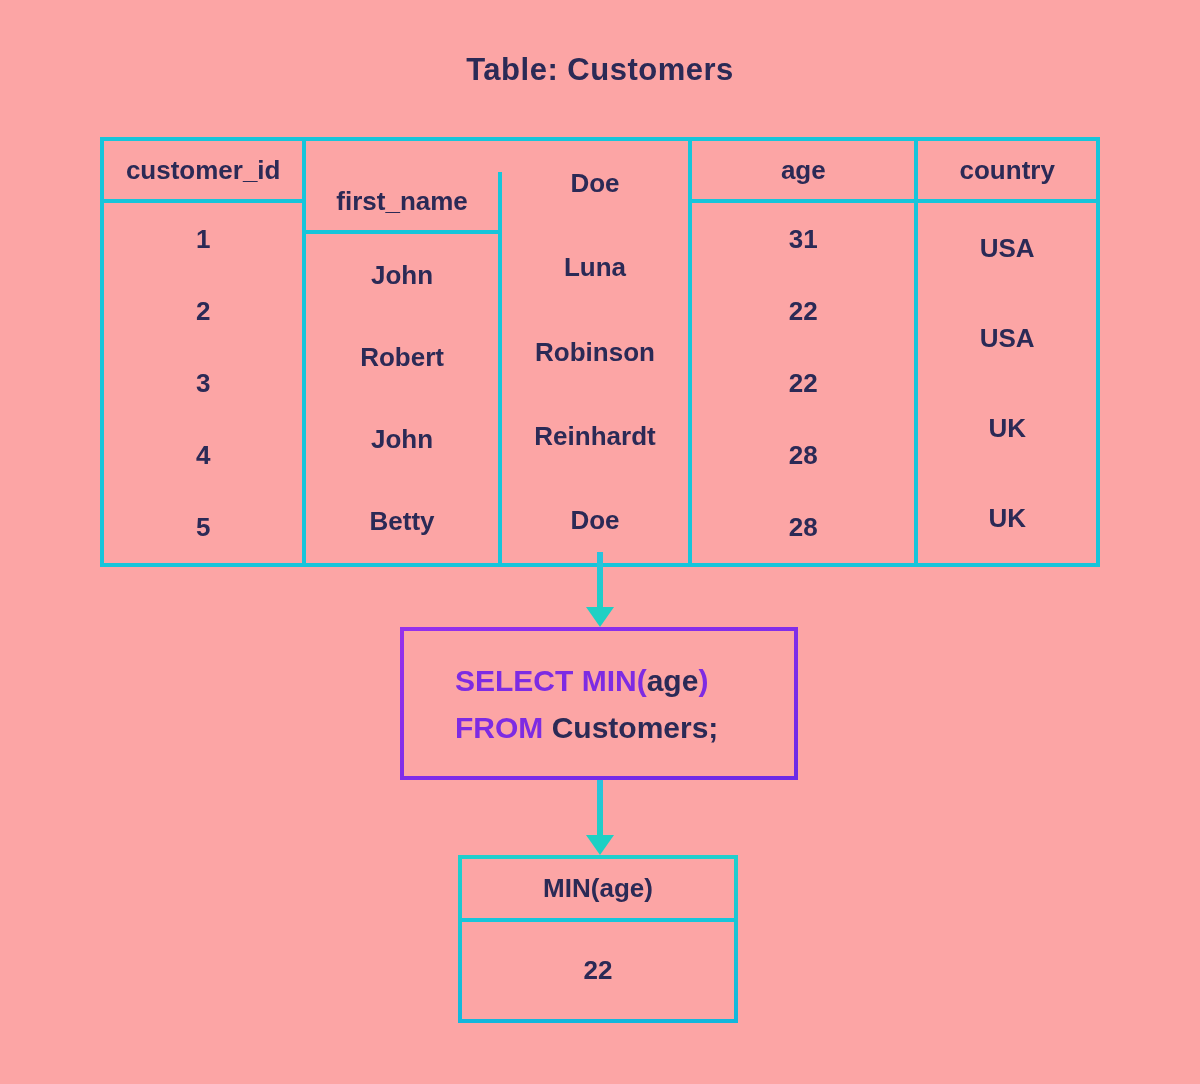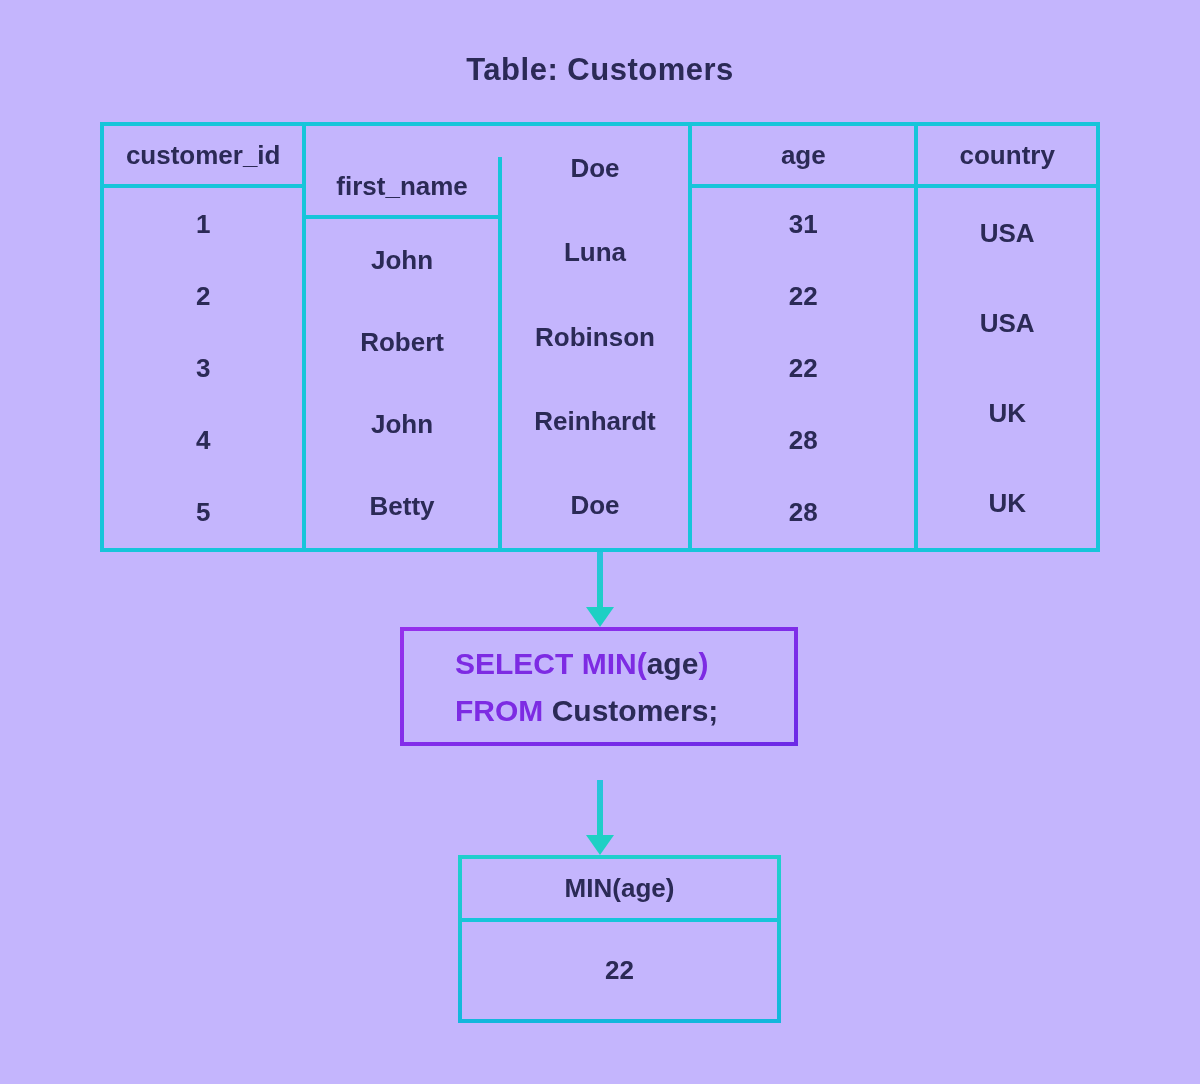--- a/index.html
+++ b/index.html
@@ -1,25 +1,25 @@
 <!DOCTYPE html>
 <html><head>
 <meta charset="utf-8">
 <style>
   html,body{margin:0;padding:0;background:#ffffff;}
   .canvas{
-    position:relative;width:1200px;height:1084px;background:#c4b5fd;
+    position:relative;width:1200px;height:1084px;background:#fca5a5;
     font-family:"Liberation Sans",sans-serif;font-weight:700;color:#2b2a56;
     overflow:hidden;
   }
   
   .title{position:absolute;left:0;top:52px;width:100%;text-align:center;font-size:31px;letter-spacing:.5px;}
   
   .ctable{
-    position:absolute;left:100px;top:122px;width:1000px;height:430px;
+    position:absolute;left:100px;top:137px;width:1000px;height:430px;
     box-sizing:border-box;border:4px solid #17c5da;display:flex;
   }
   .col{display:flex;flex-direction:column;box-sizing:border-box;}
   .col:not(:last-child){border-right:4px solid #17c5da;}
   .col-0{width:20.4%;}
   .col-1{width:19.7%;margin-top:31px;}
   .col-2{width:19.2%;}
   .col-3{width:22.8%;}
   .col-4{flex:1;}
   .hd{
@@ -32,30 +32,30 @@
   .arrow .shaft{width:6px;flex:1;background:linear-gradient(180deg,#2ac2de,#1ed0c4);}
   .arrow .head{
     width:0;height:0;flex:0 0 auto;
     border-left:14px solid transparent;border-right:14px solid transparent;
     border-top:20px solid #1ed0c4;
   }
   #arrow-1{left:586px;top:552px;height:75px;}
   #arrow-2{left:586px;top:780px;height:75px;}
   
   .qbox{
-    position:absolute;left:400px;top:627px;width:398px;height:119px;box-sizing:border-box;
+    position:absolute;left:400px;top:627px;width:398px;height:153px;box-sizing:border-box;
     border:4px solid;border-image:linear-gradient(160deg,#9530ec,#6c2ae6) 1;
     display:flex;flex-direction:column;justify-content:center;
     padding-left:51px;font-size:30px;line-height:47px;
   }
   .kw{color:#7d2be3;}
   .plain{color:#2b2a56;}
   
   .rbox{
-    position:absolute;left:458px;top:855px;width:323px;height:168px;box-sizing:border-box;
+    position:absolute;left:458px;top:855px;width:280px;height:168px;box-sizing:border-box;
     border:4px solid;border-image:linear-gradient(180deg,#20cfcd,#13b7dc) 1;
     display:flex;flex-direction:column;
   }
   .rhd{
     flex:0 0 auto;height:63px;box-sizing:border-box;border-bottom:4px solid #17c5da;
     display:flex;align-items:center;justify-content:center;font-size:26px;
   }
   .rval{flex:1;display:flex;align-items:center;justify-content:center;font-size:26px;}
 </style>
 </head>

